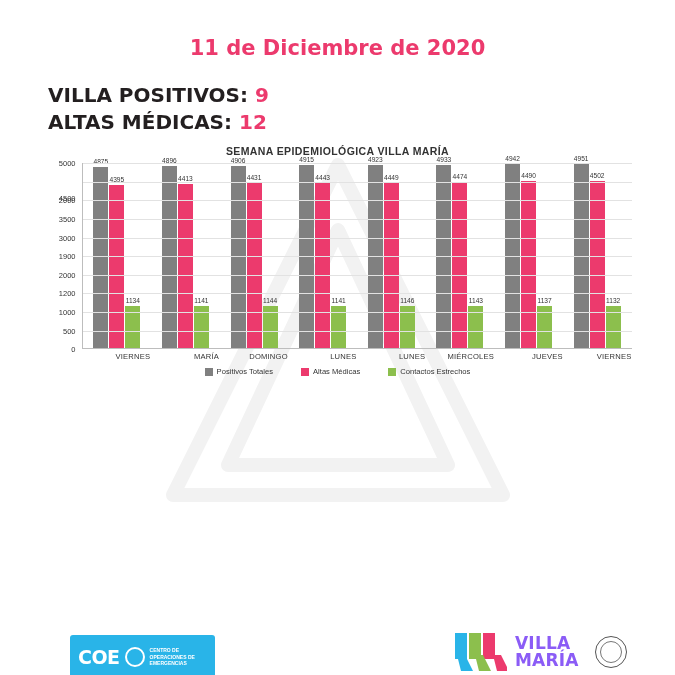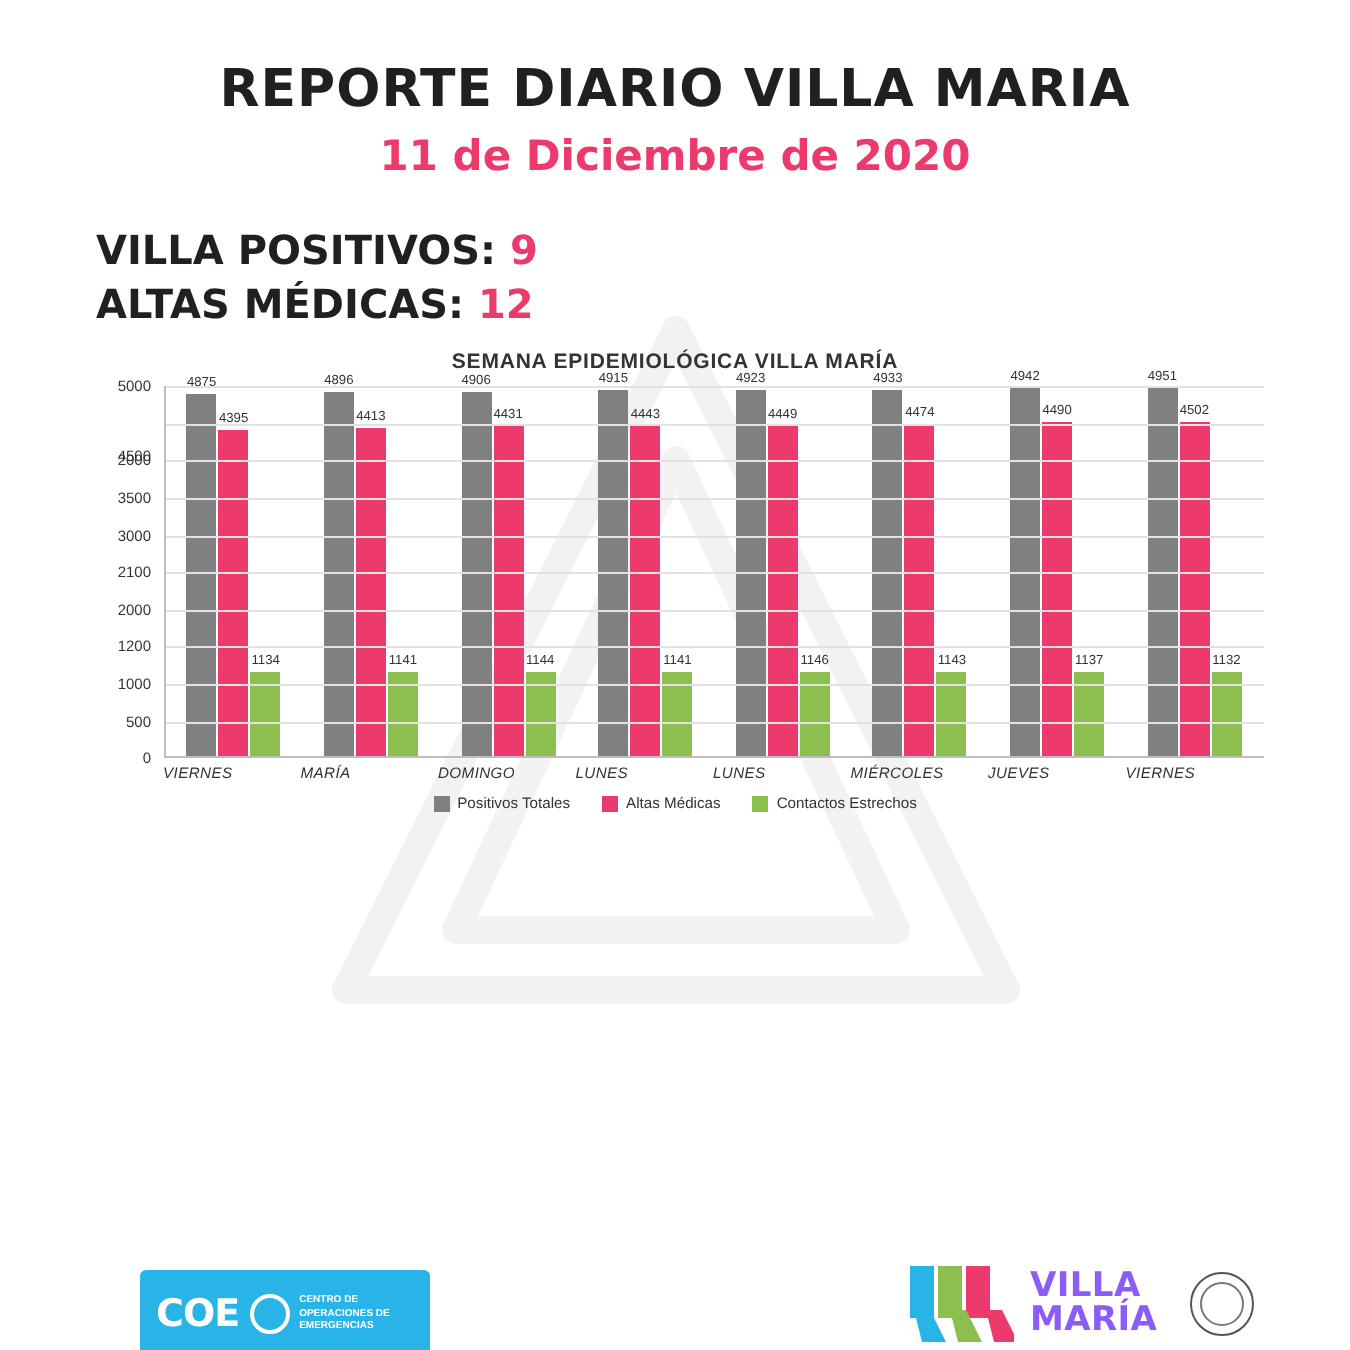--- a/index.html
+++ b/index.html
@@ -163,32 +163,31 @@
 
   .x-axis {
     position: relative;
     left: 44px;
     width: 550px;
     display: flex;
     margin-top: 3px;
   }
   .x-tick {
     flex: 1 1 0;
-    text-align: left;
+    text-align: right;
     font-size: 7.6px;
     color: #333;
     letter-spacing: 0.2px;
-    font-style: italic;
   }
 
   .legend {
     margin-top: 6px;
     display: flex;
     justify-content: center;
-    gap: 16px;
+    gap: 28px;
   }
   .legend-item {
     display: flex;
     align-items: center;
     gap: 4px;
     font-size: 7.6px;
     color: #333;
   }
   .legend-swatch {
     width: 8px;
@@ -282,21 +281,20 @@
 <div id="root">
 
   <svg class="watermark" viewBox="0 0 380 400">
     <g fill="none" stroke="#f2f2f2" stroke-width="14">
       <path d="M190 30 L355 360 L25 360 Z" stroke-linejoin="round"></path>
       <path d="M190 95 L300 330 L80 330 Z" stroke-linejoin="round"></path>
     </g>
   </svg>
 
   <div class="header">
-    <div class="title-main">REPORTE DIARIO VILLA MARIA</div>
     <div class="title-date">11 de Diciembre de 2020</div>
   </div>
 
   <div class="summary">
     <div class="summary-line">
       <span>VILLA POSITIVOS:</span>
       <span class="value">9</span>
     </div>
     <div class="summary-line">
       <span>ALTAS MÉDICAS:</span>
@@ -306,21 +304,21 @@
 
   <div class="chart-panel">
     <div class="chart-title">SEMANA EPIDEMIOLÓGICA VILLA MARÍA</div>
     <div class="plot-wrap">
       <div class="y-axis">
           <div class="y-tick" style="top: 186px;">0</div>
           <div class="y-tick" style="top: 167.4px;">500</div>
           <div class="y-tick" style="top: 148.8px;">1000</div>
           <div class="y-tick" style="top: 130.2px;">1200</div>
           <div class="y-tick" style="top: 111.6px;">2000</div>
-          <div class="y-tick" style="top: 93px;">2100</div>
+          <div class="y-tick" style="top: 93px;">1900</div>
           <div class="y-tick" style="top: 74.4px;">3000</div>
           <div class="y-tick" style="top: 55.8px;">3500</div>
           <div class="y-tick" style="top: 37.2px;">2000</div>
           <div class="y-tick" style="top: 35px;">4500</div>
           <div class="y-tick" style="top: 0px;">5000</div>
         </div>
       <div class="plot-area">
         <div class="bars-row">
             <div class="group">
               <div class="bar s0" style="height: 181.35px; background: rgb(128, 128, 128);">

